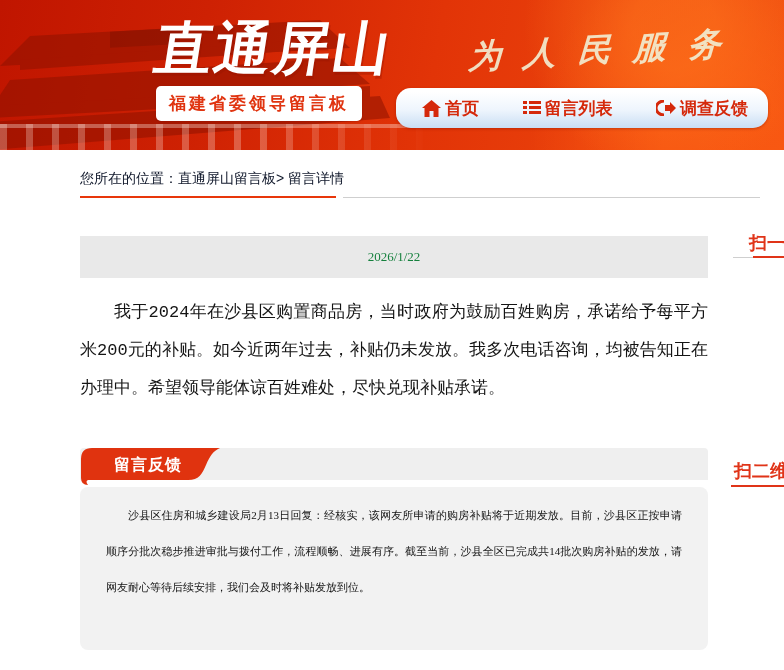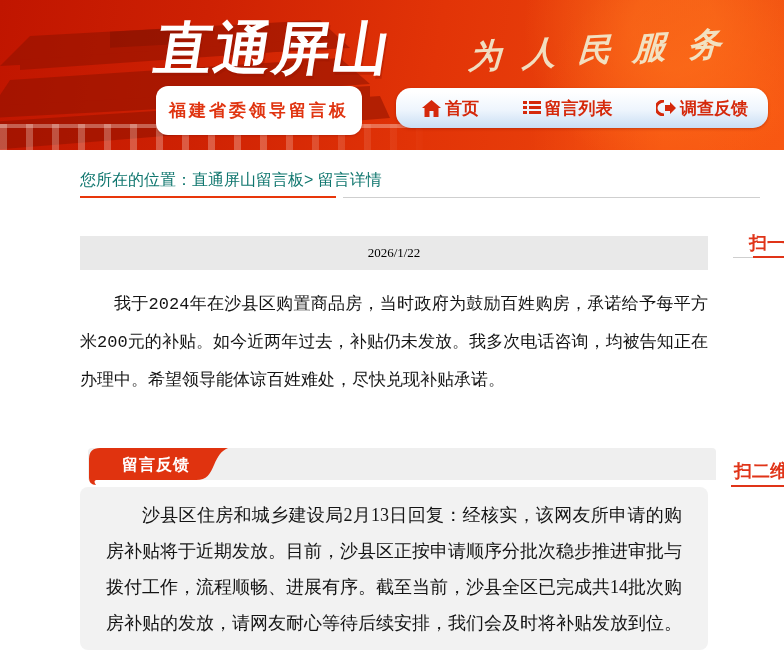--- a/index.html
+++ b/index.html
@@ -20,22 +20,22 @@
       repeating-linear-gradient(90deg, rgba(255,235,225,.95) 0 7px, rgba(255,235,225,0) 7px 26px);
     -webkit-mask-image:linear-gradient(90deg,#000 60%,transparent); 
             mask-image:linear-gradient(90deg,#000 60%,transparent); }
   .railing-top { position:absolute; left:0; bottom:22px; width:420px; height:4px;
     background:rgba(255,235,225,.35); }
 
   .logo-block { position:absolute; left:156px; top:12px; }
   .logo-text { font-size:57px; line-height:72px; font-weight:900; color:#ffffff;
     transform:skewX(-9deg); letter-spacing:2px;
     text-shadow:2px 3px 0 rgba(150,20,0,.35); white-space:nowrap; }
-  .logo-sub { display:inline-block; margin-top:2px; background:#ffffff; border-radius:12px;
-    padding:13px 13px; color:#e03410; font-size:17px; font-weight:bold; letter-spacing:3px;
+  .logo-sub { display:inline-block; margin-top:2px; background:#ffffff; border-radius:5px;
+    padding:6px 13px; color:#e03410; font-size:17px; font-weight:bold; letter-spacing:3px;
     box-shadow:0 1px 2px rgba(120,10,0,.3); white-space:nowrap; }
 
   .calligraphy { position:absolute; left:468px; top:28px; width:270px;
     color:#f2ecd0; font-size:33px; letter-spacing:22px; white-space:nowrap;
     font-family:"DejaVu Serif", serif; font-style:italic; font-weight:bold;
     transform:rotate(-3deg) skewX(-6deg); opacity:.92; }
 
   .navbar { position:absolute; left:396px; top:88px; width:372px; height:40px;
     background:linear-gradient(#ffffff 10%, #eef5fd 55%, #c9def4 100%);
     border-radius:15px; box-shadow:0 1px 3px rgba(120,10,0,.35);
@@ -47,46 +47,46 @@
   
   .list-icon { display:inline-block; width:18px; height:14px; position:relative; }
   .list-icon i { position:absolute; left:0; width:4px; height:3px; background:#d5290b; }
   .list-icon b { position:absolute; left:6px; right:0; height:3px; background:#d5290b; }
   .list-icon i:nth-child(1), .list-icon b:nth-child(2) { top:0; }
   .list-icon i:nth-child(3), .list-icon b:nth-child(4) { top:5px; }
   .list-icon i:nth-child(5), .list-icon b:nth-child(6) { top:10px; }
 
   
   .breadcrumb-row { position:absolute; left:80px; top:170px; width:680px;
-    font-size:16px; color:#0f766e; }
+    font-size:14px; color:#0f172a; }
   .breadcrumb-row span { cursor:default; }
   .breadcrumb-row .crumb-link { cursor:pointer; }
   .crumb-underline { position:absolute; left:80px; top:196px; width:680px; display:flex; gap:7px; }
   .crumb-underline .red { width:256px; height:2px; background:#e8360a; }
   .crumb-underline .gray { flex:1; height:1px; background:#cfcfcf; margin-top:1px; }
 
   
   .main-col { position:absolute; left:80px; top:222px; width:628px; }
   .post-title { text-align:center; font-size:21px; font-weight:bold; color:#0d0d0d;
     line-height:30px; }
-  .date-bar { margin-top:14px; height:34px; background:#e9e9e9; color:#000000;
+  .date-bar { margin-top:14px; height:42px; background:#e9e9e9; color:#15803d;
     font-size:13px; display:flex; align-items:center; justify-content:center;
     font-family:"Liberation Serif", serif; }
   .post-content { margin-top:16px; font-size:17px; color:#141414; line-height:38px;
     text-align:justify; text-indent:2em; font-family:Liberation Mono, monospace; }
 
   
-  .fb-header { position:absolute; left:88px; top:448px; width:628px; height:32px;
+  .fb-header { position:absolute; left:80px; top:448px; width:628px; height:32px;
     background:#efefef; border-radius:4px 4px 0 0; }
   .fb-tab { position:absolute; left:0; top:0; width:148px; height:37px; }
   .fb-tab-label { position:absolute; left:34px; top:7px; color:#ffffff; font-size:16px;
     font-weight:bold; letter-spacing:1px; }
   .fb-box { position:absolute; left:80px; top:487px; width:628px; height:163px;
     background:#f2f2f2; border-radius:8px; padding:10px 26px; }
-  .fb-content { font-size:18px; color:#141414; line-height:36px; text-align:justify;
+  .fb-content { font-size:11px; color:#141414; line-height:36px; text-align:justify;
     text-indent:2em; font-family:"Liberation Serif", serif; }
 
   
   .qr-top-label { position:absolute; left:749px; top:231px; font-size:18px; font-weight:bold;
     color:#e03418; white-space:nowrap; }
   .qr-top-line-gray { position:absolute; left:733px; top:257px; width:20px; height:1px; background:#cfcfcf; }
   .qr-top-line-red  { position:absolute; left:753px; top:256px; width:31px; height:2px; background:#e03418; }
   .qr-bottom-label { position:absolute; left:734px; top:459px; font-size:18px; font-weight:bold;
     color:#e03418; white-space:nowrap; }
   .qr-bottom-line-red { position:absolute; left:731px; top:485px; width:53px; height:2px; background:#e03418; }

